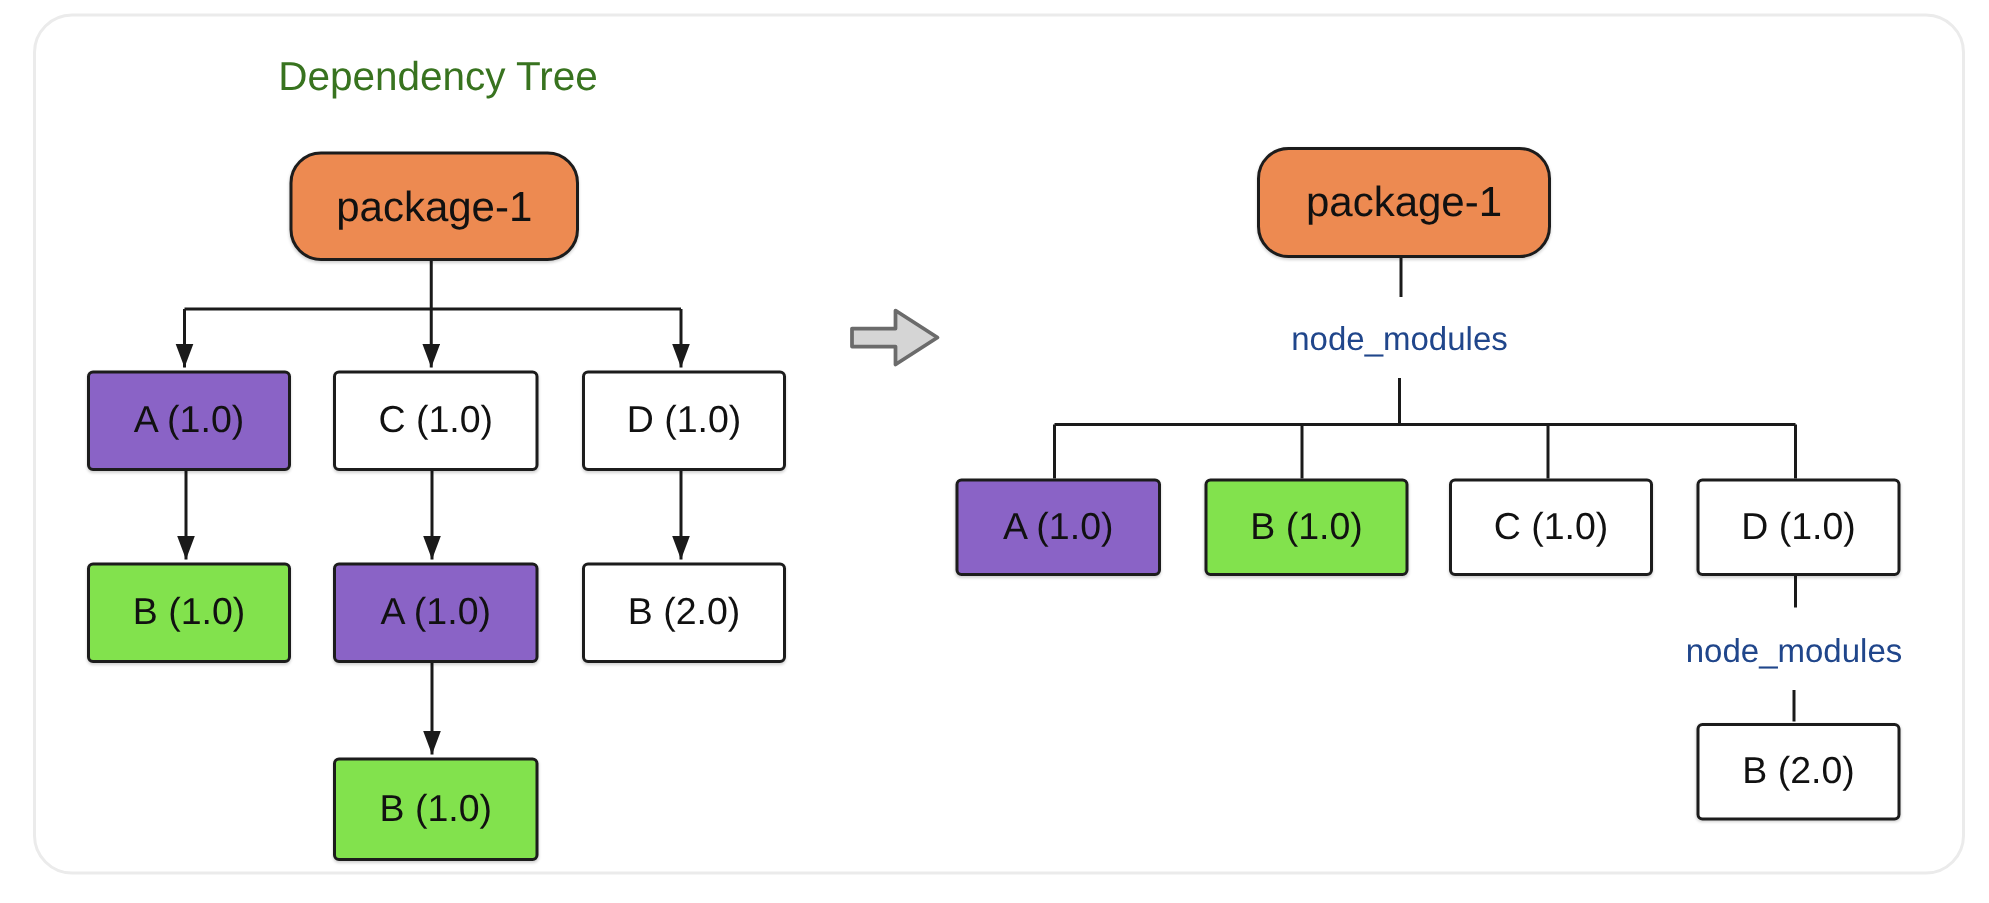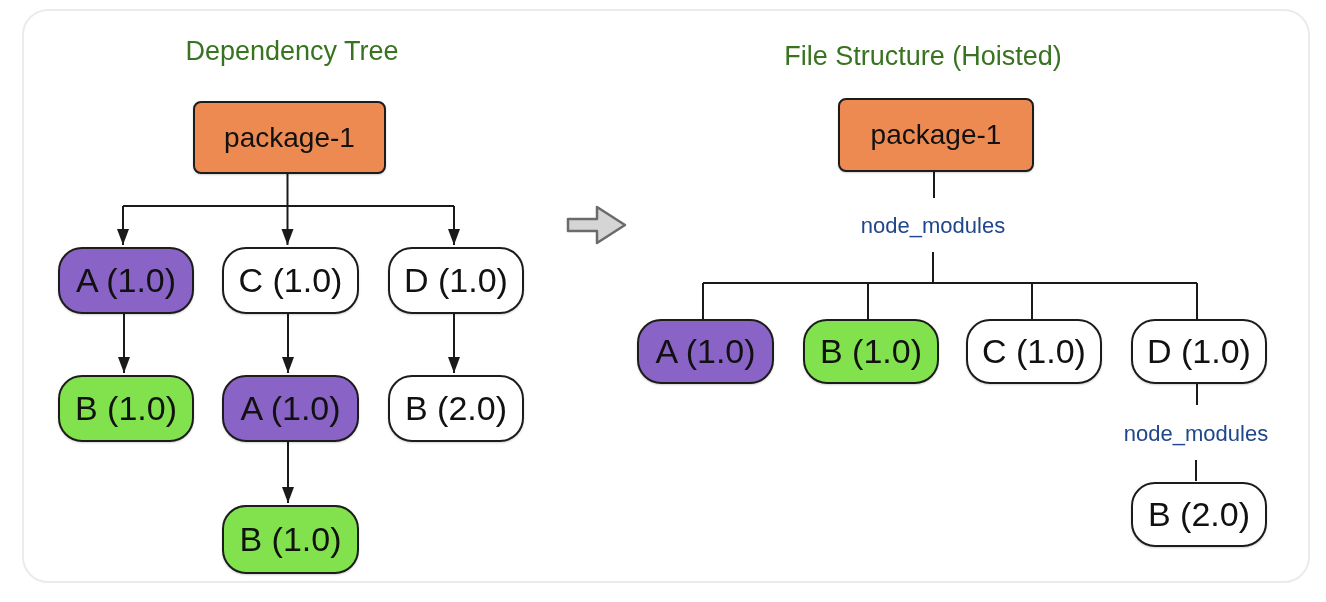--- a/index.html
+++ b/index.html
@@ -33,28 +33,28 @@
     position: absolute;
     color: var(--c-title_green, #38731f);
     font-size: 27px; font-weight: 500;
     text-align: center;
     white-space: nowrap;
   }
 
   .node {
     position: absolute;
     border: 2px solid #1c1c1c;
-    border-radius: 24px;
+    border-radius: 4px;
     display: flex; align-items: center; justify-content: center;
-    font-size: 34px; color: #111111;
+    font-size: 25px; color: #111111;
     background: #ffffff;
     box-shadow: 0 1px 2px rgba(0,0,0,0.18);
     white-space: nowrap;
   }
-  .node.root { border-radius: 8px; font-size: 28px; }
+  .node.root { border-radius: 21px; font-size: 28px; }
 
   .folder-label {
     position: absolute;
     color: var(--c-label_blue, #20468b);
     font-size: 22px;
     text-align: center;
     white-space: nowrap;
   }
 </style>
 </head>
@@ -121,21 +121,20 @@
     <span>A (1.0)</span>
   </div>
   <div class="node" style="left: 388px; top: 375px; width: 132px; height: 63px; background-color: rgb(255, 255, 255);">
     <span>B (2.0)</span>
   </div>
 
   <div class="node" style="left: 222px; top: 505px; width: 133px; height: 65px; background-color: rgb(130, 226, 77);">
     <span>B (1.0)</span>
   </div>
 
-  <div class="diagram-title" style="left:748px; top:41px; width:350px;">File Structure (Hoisted)</div>
 
   <div class="node root" style="left: 838px; top: 98px; width: 192px; height: 70px; background-color: rgb(237, 138, 81);">
     <span>package-1</span>
   </div>
 
   <div class="folder-label" style="left:820px; top:213px; width:226px;">node_modules</div>
 
   <div class="node" style="left: 637px; top: 319px; width: 133px; height: 61px; background-color: rgb(138, 99, 198);">
     <span>A (1.0)</span>
   </div>

